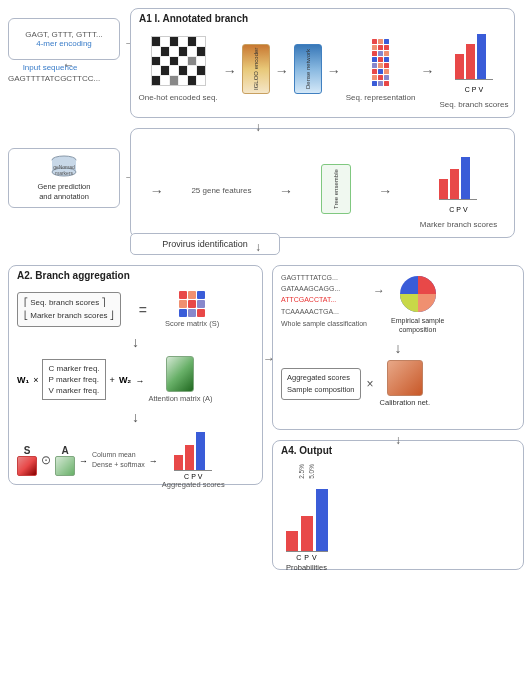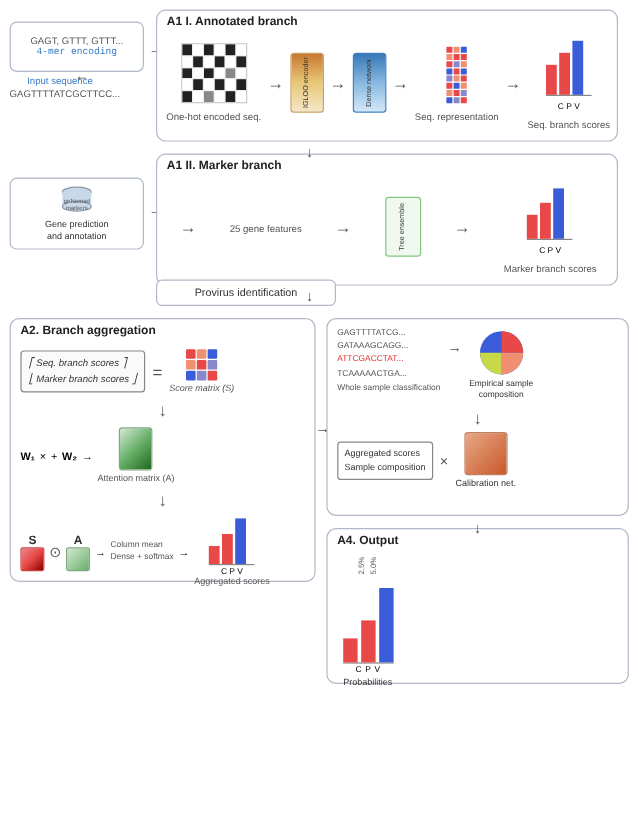--- a/index.html
+++ b/index.html
@@ -89,21 +89,21 @@
       justify-content: center;
       font-size: 9px;
       color: #333;
     }
 
     .input-seq-text {
       font-size: 8px;
       color: #555;
       text-align: center;
     }
-    .blue-text { color: #3a7dc9; font-size: 8px; font-family: Liberation Mono, monospace; }
+    .blue-text { color: #3a7dc9; font-size: 8px; }
 
     .gene-pred-box {
       position: absolute;
       top: 148px;
       left: 8px;
       width: 112px;
       height: 60px;
       border: 1.5px solid #b0b8c8;
       border-radius: 6px;
       display: flex;
@@ -603,21 +603,20 @@
       <text x="15" y="20" text-anchor="middle" font-size="5" fill="#555">markers</text>
     </svg>
     <div style="font-size:7.5px; color:#333; text-align:center; margin-top:2px; line-height:1.3;">Gene prediction<br>and annotation</div>
   </div>
 
   <div class="connector" style="top:168px; left:120px; width:20px;">→</div>
 
   <div style="position:absolute; top:62px; left:62px; font-size:12px; color:#555; writing-mode:vertical-lr;">↓</div>
 
   <div class="section-box a1-marker">
-    <div class="section-title">A1 II. Marker branch</div>
     <div class="marker-inner">
 
 
       <div class="arrow-right">→</div>
 
       <div class="seq-item">
         <div class="seq-label">25 gene features</div>
       </div>
 
       <div class="arrow-right">→</div>
@@ -651,21 +650,21 @@
   </div>
 
   <div style="position:absolute; top:120px; left:255px; font-size:12px; color:#555;">↓</div>
 
   <div style="position:absolute; top:240px; left:255px; font-size:12px; color:#555;">↓</div>
 
   <div class="section-box a2">
     <div class="section-title">A2. Branch aggregation</div>
     <div class="a2-inner">
 
-      <div style="display:flex; align-items:center; gap:6px;font-style:italic;">
+      <div style="display:flex; align-items:center; gap:18px;">
         <div class="matrix-box">
           <div>⎡ <span>Seq. branch scores</span> ⎤</div>
           <div>⎣ <span>Marker branch scores</span> ⎦</div>
         </div>
         <div style="font-size:14px; color:#555;">=</div>
         <div style="display:flex;flex-direction:column;align-items:center;">
 
           <div style="display:flex;gap:1px;">
             <div style="display:flex;flex-direction:column;gap:1px;">
               <div style="width:8px;height:8px;background:#e84848;border-radius:1px;"></div>
@@ -685,20 +684,25 @@
           </div>
           <div style="font-size:7.5px;color:#555;margin-top:2px;">Score matrix (S)</div>
         </div>
       </div>
 
       <div class="arrow-down">↓</div>
 
       <div class="attention-row">
         <div style="font-size:9px;font-weight:bold;">W₁</div>
         <div style="font-size:9px;">×</div>
+        <div class="w-matrix">
+          <div>C marker freq.</div>
+          <div>P marker freq.</div>
+          <div>V marker freq.</div>
+        </div>
         <div style="font-size:9px;">+</div>
         <div style="font-size:9px;font-weight:bold;">W₂</div>
         <div style="font-size:9px;">→</div>
         <div style="display:flex;flex-direction:column;align-items:center;">
           <div class="attention-matrix-visual"></div>
           <div style="font-size:7.5px;color:#555;margin-top:2px;text-align:center;">Attention matrix (A)</div>
         </div>
       </div>
 
       <div class="arrow-down">↓</div>

